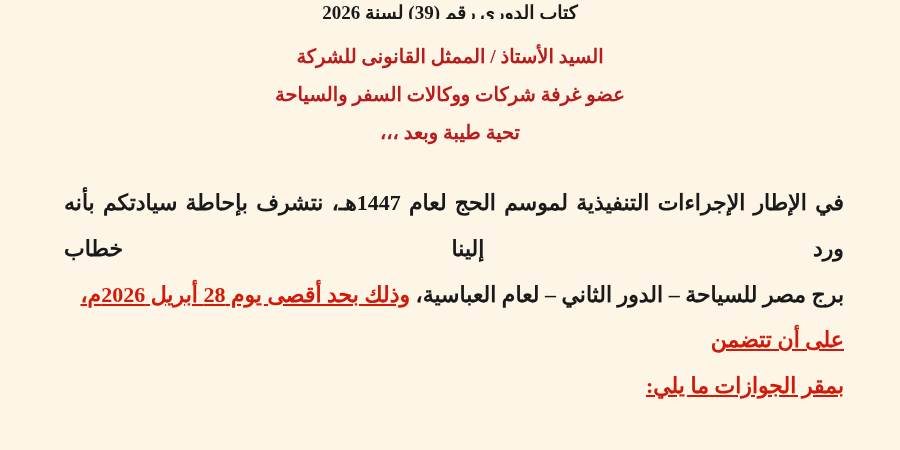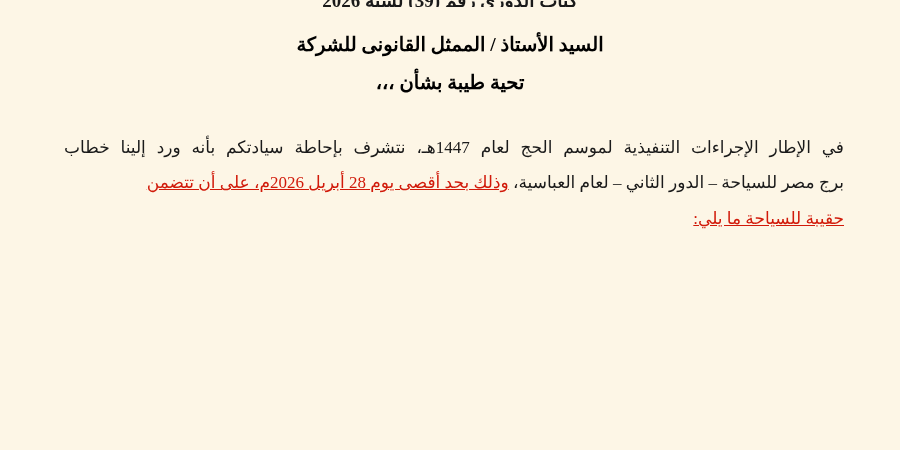--- a/index.html
+++ b/index.html
@@ -14,21 +14,21 @@
     font-family: "Liberation Serif", "DejaVu Serif", serif;
     color: #1a1a1a;
     direction: rtl;
   }
   .page {
     position: relative;
     width: 900px;
     height: 450px;
     background: #fdf6e6;
     box-sizing: border-box;
-    padding: 0 56px;
+    padding: 12px 56px;
   }
   .doc-header {
     text-align: center;
     font-weight: bold;
     font-size: 19px;
     color: #1a1a1a;
     line-height: 1.1;
     height: 16px;
     overflow: hidden;
     margin: 0;
@@ -41,29 +41,29 @@
     padding-bottom: 1px;
   }
   .addr-block {
     margin-top: 10px;
     text-align: center;
   }
   .addr-line {
     font-weight: bold;
     font-size: 19.5px;
     line-height: 1.95;
-    color: #000000;
+    color: #b91c1c;
     letter-spacing: 0;
   }
   .body-block {
     margin-top: 28px;
   }
   .para {
-    font-weight: normal;
-    font-size: 17px;
+    font-weight: bold;
+    font-size: 22px;
     line-height: 2.08;
     text-align: justify;
     text-align-last: justify;
     color: #1a1a1a;
     margin-left: 8px;
   }
   .para .red-u {
     color: #d11a0a;
     text-decoration: underline;
   }
@@ -76,23 +76,24 @@
 <body>
 
 <div class="page">
 
   <div class="doc-header">
     <span>كتاب الدوري رقم (39) لسنة 2026</span>
   </div>
 
   <div class="addr-block">
     <div class="addr-line">السيد الأستاذ / الممثل القانونى للشركة</div>
-    <div class="addr-line">تحية طيبة بشأن ،،،</div>
+    <div class="addr-line">عضو غرفة شركات ووكالات السفر والسياحة</div>
+    <div class="addr-line">تحية طيبة وبعد ،،،</div>
   </div>
 
   <div class="body-block">
     <div class="para">في الإطار الإجراءات التنفيذية لموسم الحج لعام 1447هـ، نتشرف بإحاطة سيادتكم بأنه ورد إلينا خطاب</div>
     <div class="para para-last"><span>برج مصر للسياحة – الدور الثاني – لعام العباسية، </span><span class="red-u">وذلك بحد أقصى يوم 28 أبريل 2026م، على أن تتضمن</span></div>
-    <div class="para para-last"><span class="red-u">حقيبة للسياحة ما يلي:</span></div>
+    <div class="para para-last"><span class="red-u">بمقر الجوازات ما يلي:</span></div>
 
   </div>
 
 </div>
 
 </body></html>

